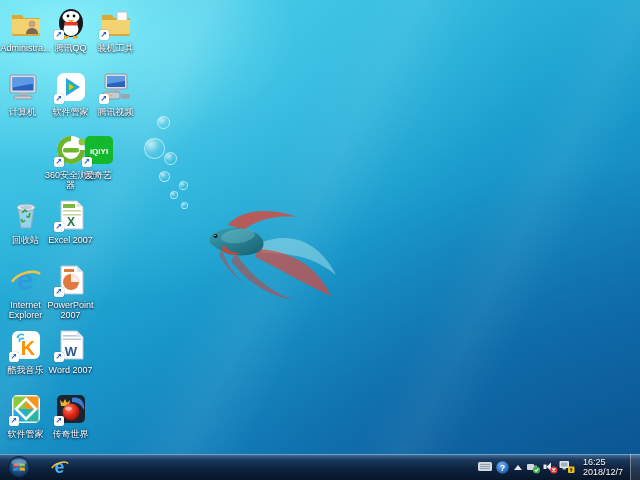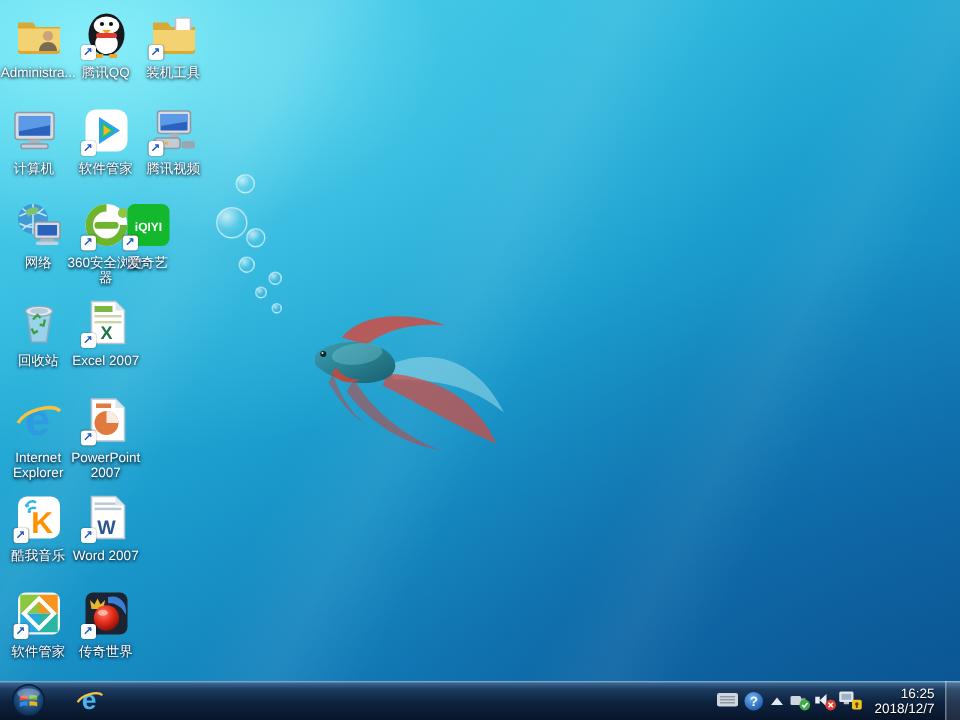--- a/index.html
+++ b/index.html
@@ -36,21 +36,21 @@
       background:linear-gradient(#8cb8d8 0%, #3a6490 6%, #1b3a5e 22%, #0e2340 55%, #081529 100%);
       display:flex;align-items:center;}
   .tb-left{display:flex;align-items:center;height:100%;}
   #start-orb{width:30px;height:26px;display:flex;align-items:center;justify-content:center;cursor:pointer;margin-left:4px;}
   .tb-btn{width:40px;height:24px;display:flex;align-items:center;justify-content:center;cursor:pointer;
       border-radius:3px;margin-left:6px;}
   #tray{margin-left:auto;display:flex;align-items:center;height:100%;}
   .tray-ic{display:flex;align-items:center;justify-content:center;width:17px;height:22px;cursor:pointer;}
   .tray-arrow{width:0;height:0;border-left:4px solid transparent;border-right:4px solid transparent;
       border-bottom:5px solid #dfe8f0;margin:0 3px;cursor:pointer;}
-  #clock{color:#fff;font-size:9px;line-height:10px;text-align:right;padding:0 7px;cursor:default;
+  #clock{color:#fff;font-size:9px;line-height:10px;text-align:left;padding:0 7px;cursor:default;
       text-shadow:0 1px 1px #000;}
   #show-desktop{width:9px;height:26px;background:rgba(255,255,255,.10);border-left:1px solid rgba(255,255,255,.35);cursor:pointer;}
 </style>
 </head>
 <body>
 
 <div id="screen">
   <div class="rays"></div>
 
   <div>
@@ -159,34 +159,20 @@
         <rect x="4" y="22" width="17" height="7" rx="2" fill="#c3cbd4" stroke="#8d99a6"></rect>
         <rect x="22" y="24" width="9" height="5" rx="1.5" fill="#9aa6b2"></rect>
         <circle cx="8" cy="25.5" r="1" fill="#58d05a"></circle>
           <circle cx="12" cy="25.5" r="1" fill="#f2b21d"></circle>
       </svg>
       <span class="sc">↗</span>
     </div>
     <div class="lbl">腾讯视频</div>
   </div>
 
-  <div class="cell" style="left:3px;top:133px">
-    <div class="ico">
-      <svg width="34" height="34" viewBox="0 0 34 34">
-        <circle cx="13" cy="13" r="10" fill="#3f9ad6"></circle>
-        <path d="M4 11 q9 -5 18 0 M4 16 q9 5 18 0 M13 3 v20 M6 6 q7 7 14 0 M6 20 q7 -7 14 0" stroke="#bfe4f6" stroke-width="1.1" fill="none"></path>
-        <path d="M8 8 a7 7 0 0 1 9 -2 l-2 4 q-4 -1 -5 2 Z" fill="#7ec46f"></path>
-        <rect x="14" y="15" width="17" height="11" rx="1.5" fill="#d7dde4" stroke="#8d99a6"></rect>
-        <rect x="16" y="17" width="13" height="7" fill="#2a62c0"></rect>
-        <rect x="18" y="26" width="9" height="2" fill="#aab4bf"></rect>
-        <rect x="15" y="28" width="15" height="2.4" rx="1" fill="#c7cfd8"></rect>
-      </svg>
-    </div>
-    <div class="lbl">网络</div>
-  </div>
 
   <div class="cell" style="left:48px;top:133px">
     <div class="ico">
       <svg width="34" height="34" viewBox="0 0 34 34">
         <circle cx="17" cy="17" r="14" fill="#fff"></circle>
         <path d="M17 3 a14 14 0 1 0 14 14 h-5 a9 9 0 1 1 -9 -9 Z" fill="#6cb52d"></path>
         <rect x="9" y="15" width="16" height="4.5" rx="2" fill="#6cb52d"></rect>
         <circle cx="28" cy="9" r="3.4" fill="#8dc63f"></circle>
       </svg>
       <span class="sc">↗</span>

